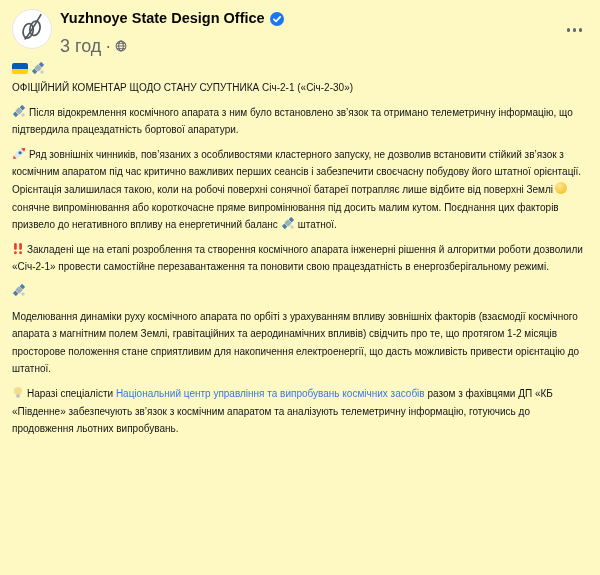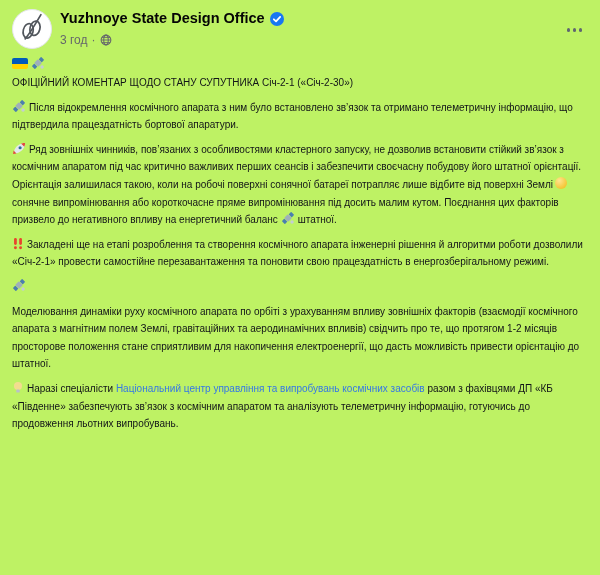--- a/index.html
+++ b/index.html
@@ -2,36 +2,36 @@
 <html><head>
 <meta charset="utf-8">
 <style>
   * { box-sizing: border-box; margin: 0; padding: 0; }
   html, body { width: 600px; height: 575px; overflow: hidden; }
   body {
     background: #ffffff;
     font-family: "Liberation Sans", sans-serif;
     color: #050505;
   }
-  .post { width: 600px; height: 575px; position: relative; background: #bef264; }
+  .post { width: 600px; height: 575px; position: relative; background: #fef9c3; }
 
   
   .post-header { display: flex; align-items: flex-start; padding: 9px 12px 5px 12px; }
   .avatar {
     width: 40px; height: 40px; border-radius: 50%;
     border: 1px solid #e4e6eb; background: #fff;
     display: flex; align-items: center; justify-content: center;
     flex: 0 0 auto; cursor: pointer;
   }
   .header-info { margin-left: 8px; flex: 1; min-width: 0; }
   .name-row { display: flex; align-items: center; gap: 5px; }
   .page-name { font-size: 14.5px; font-weight: bold; color: #050505; cursor: pointer; line-height: 19px; }
   .verified { display: inline-flex; margin-top: 1px; }
-  .meta-row { display: flex; align-items: center; gap: 4px; margin-top: 4px;
-    font-size: 12px; color: #65676b; line-height: 16px; }
+  .meta-row { display: flex; align-items: center; gap: 4px; margin-top: 10px;
+    font-size: 18px; color: #65676b; line-height: 16px; }
   .more-btn { position: absolute; top: 22px; right: 16px; display: flex; gap: 2.5px; padding: 6px 2px; cursor: pointer; }
   .more-btn i { width: 3.5px; height: 3.5px; border-radius: 50%; background: #606770; display: block; }
 
   
   .post-body { padding: 2px 12px 0 12px; font-size: 10px; line-height: 17.6px; color: #111418; }
   .para { margin-bottom: 7px; }
   .para:last-child { margin-bottom: 16px; }
   .intro-line { line-height: 18px; }
   .post-link { color: #3578e5; text-decoration: none; cursor: pointer; }
 

